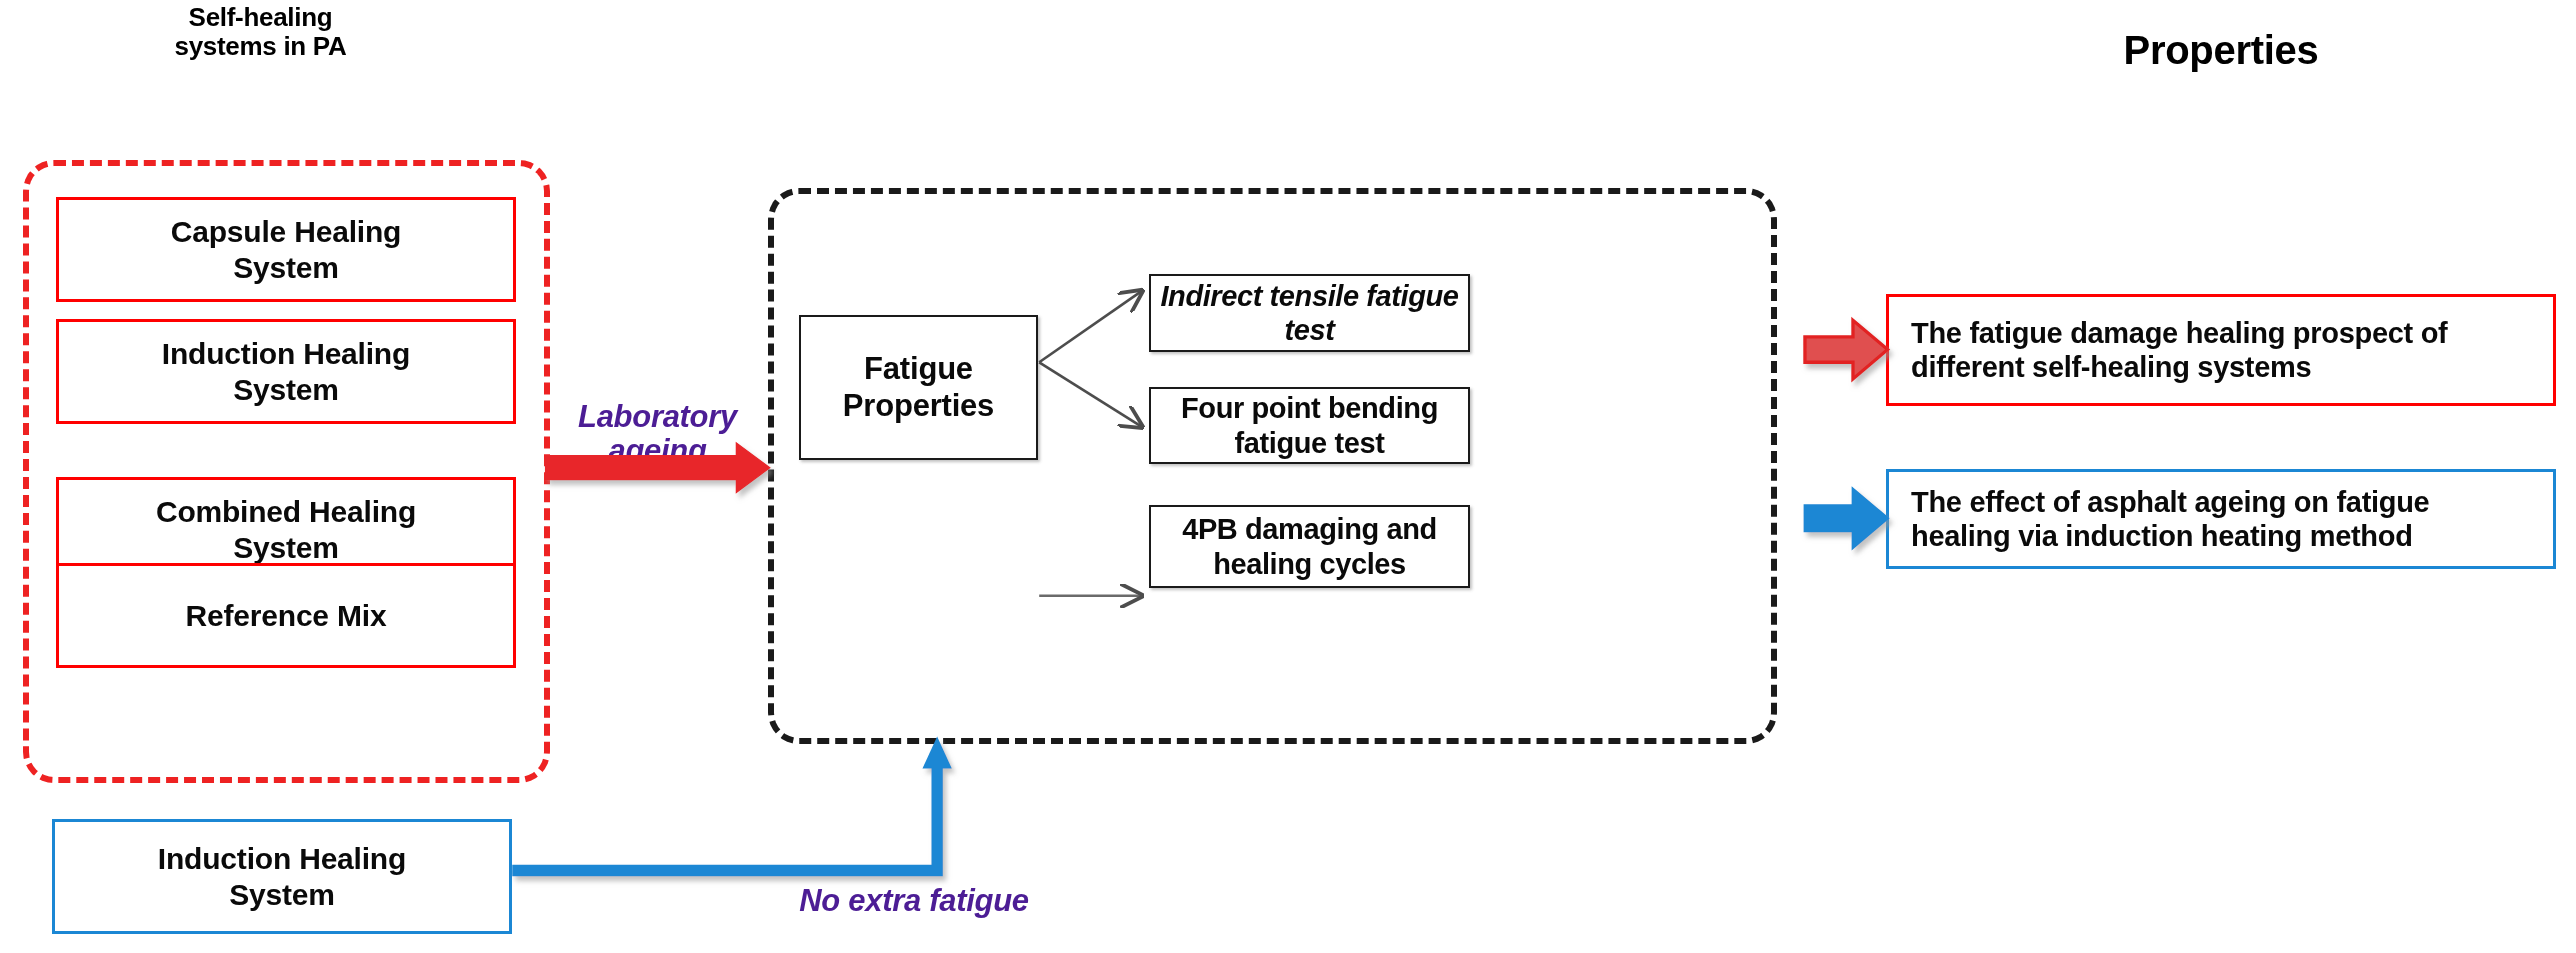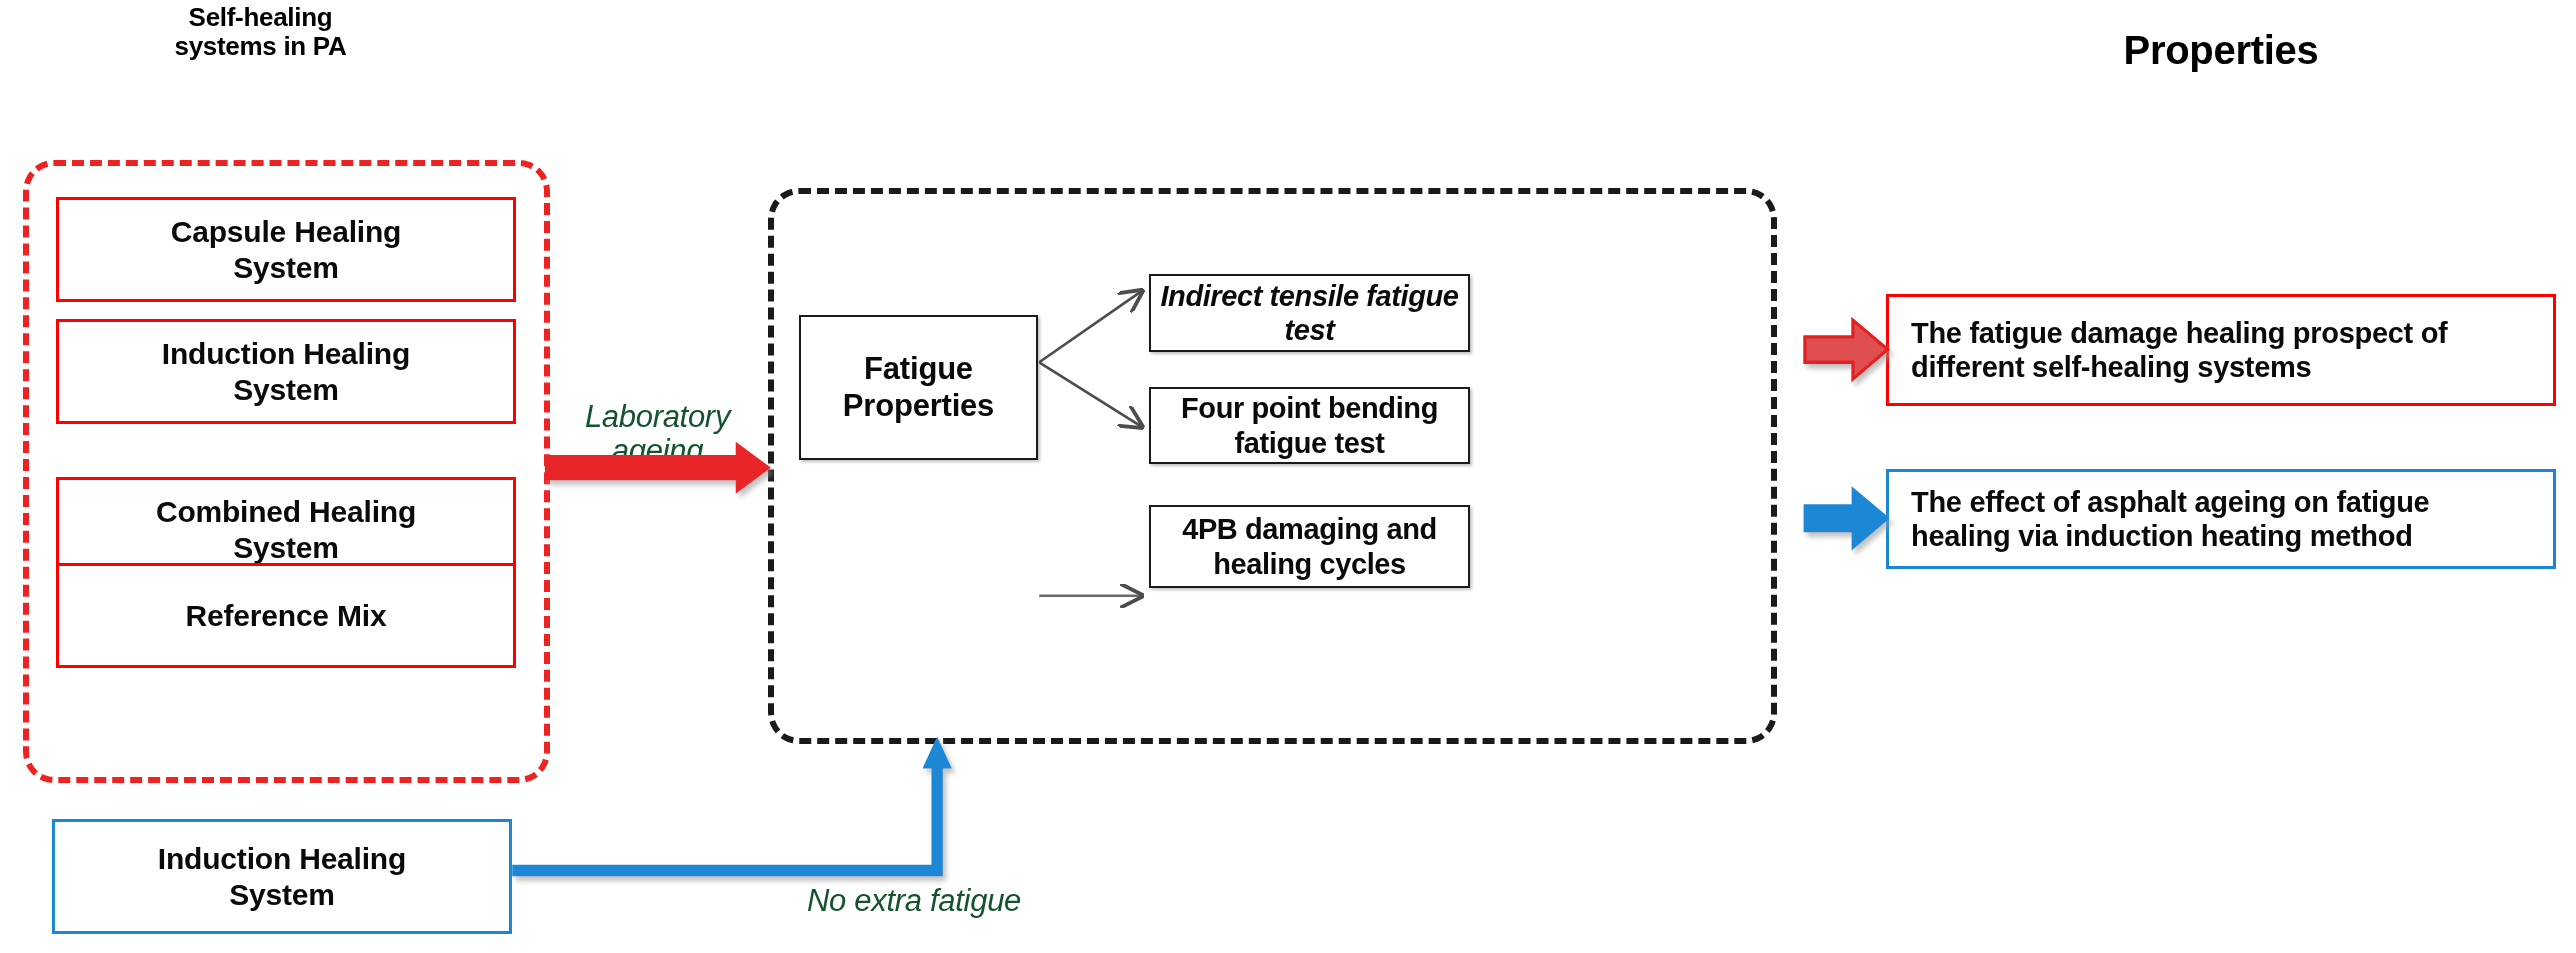--- a/index.html
+++ b/index.html
@@ -120,23 +120,23 @@
     padding: 0 22px;
     justify-content: flex-start;
     text-align: left;
   }
   #obj-0 { top: 294px; height: 112px; }
   #obj-1 { top: 469px; height: 100px; }
 
   
   .arrow-label {
     position: absolute;
-    font-weight: normal;
+    font-weight: bold;
     font-style: italic;
-    color: #14532d;
+    color: #4c1d95;
     text-align: center;
     line-height: 1.1;
     letter-spacing: -0.3px;
   }
   #lbl-lab   { left: 551px;  top: 400px;  width: 213px; font-size: 31px; }
   #lbl-noage { left: 727px; top: 884px; width: 374px; font-size: 31px; }
 
   
   #arrows {
     position: absolute;

